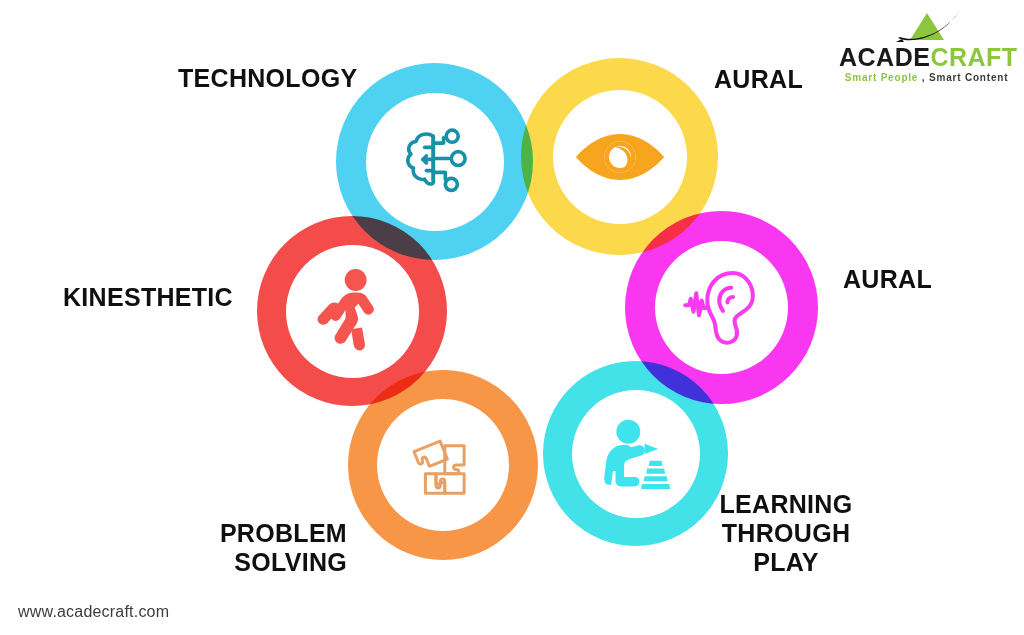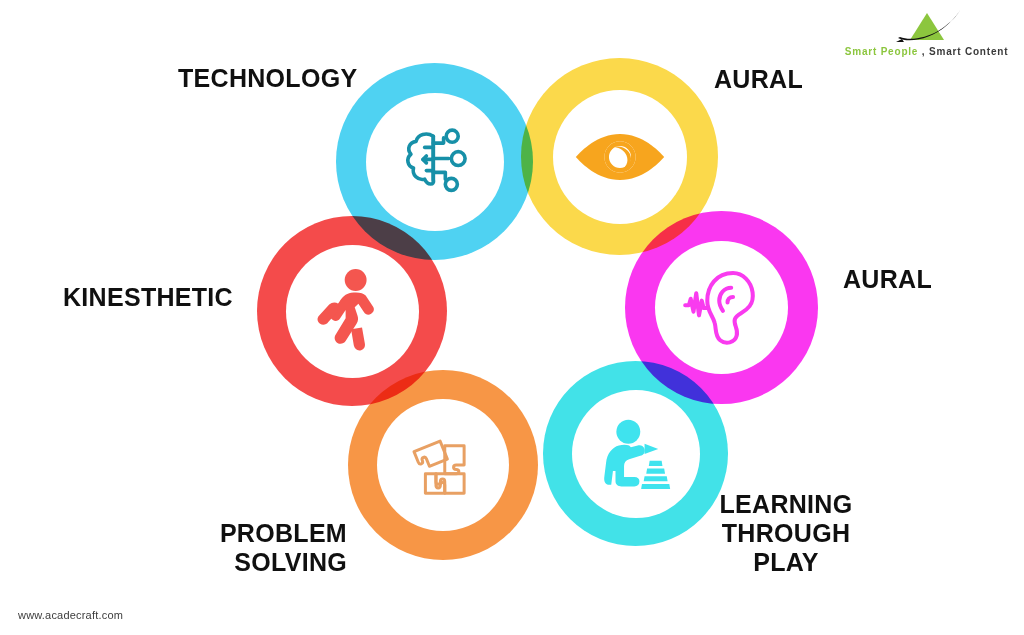--- a/index.html
+++ b/index.html
@@ -93,36 +93,37 @@
   #label-aural      { left: 843px;  top: 265px; }
   #label-kinesthetic{ left: 63px;   top: 283px; }
   #label-problem    { left: 187px;  top: 519px; width: 160px; text-align: right; }
   #label-play       { left: 706px;  top: 490px; width: 160px; text-align: center; }
 
   
   #footer-url {
     position: absolute;
     left: 18px;
     bottom: 14px;
-    font-size: 11px;
+    font-size: 16px;
     color: #3c3c3c;
     letter-spacing: 0.2px;
   }
 </style>
 </head>
 <body>
 
 <div id="logo">
   <div id="logo-mark">
     <svg width="78" height="36" viewBox="0 0 78 36" aria-hidden="true">
       <path d="M39 5 L56 32 L22 32 Z" fill="#8cc63e"></path>
       <path d="M10 30 C22 36 44 30 58 18 C66 11 70 6 72 2 C68 9 60 17 50 23 C38 30 22 33 12 29 Z" fill="#111111"></path>
       <path d="M14 31 L8 34 L16 34 Z" fill="#111111"></path>
     </svg>
   </div>
+  <div id="logo-wordmark"><span class="wm-dark">ACADE</span><span class="wm-green">CRAFT</span></div>
   <div id="logo-tagline"><span class="tg-green">Smart People</span><span class="tg-dark"> , </span><span class="tg-dark">Smart Content</span></div>
 </div>
 
 <div id="cluster">
 
   <div class="node" style="left:336px; top:63px; width:197px; height:197px; background:#4FD2F2;">
     <div class="inner" style="width:138px;height:138px;">
       <span>
         <svg width="86" height="86" viewBox="0 0 100 100" fill="none" stroke="#1790a8" stroke-width="4.2" stroke-linecap="round" stroke-linejoin="round">
           <path d="M48 20 C40 15 30 18 28 26 C20 27 17 35 22 41 C16 46 18 55 25 57 C23 65 30 72 38 70 C41 77 50 78 48 70 L48 20 Z"></path>

